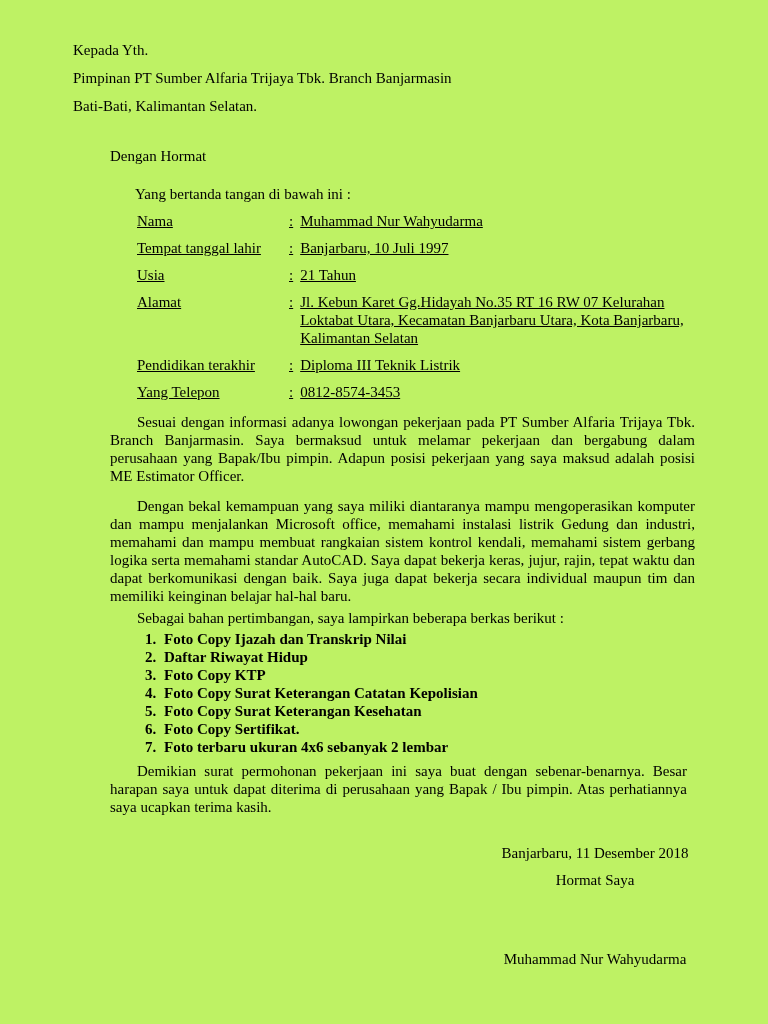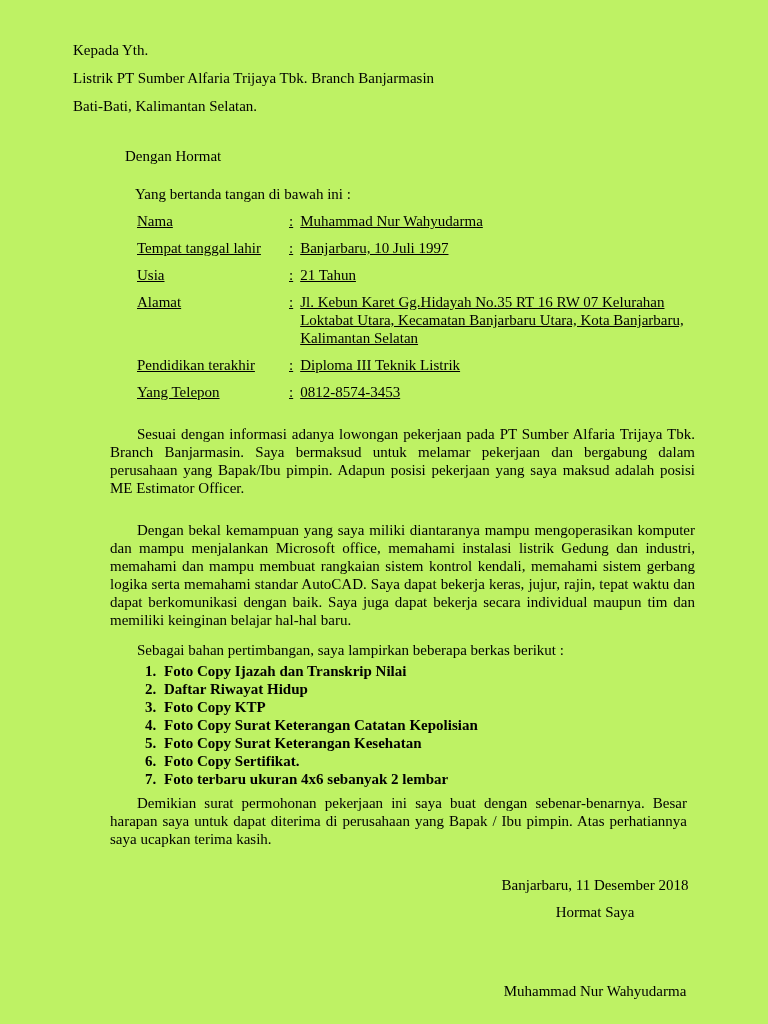--- a/index.html
+++ b/index.html
@@ -20,21 +20,21 @@
     width: 768px;
     height: 1024px;
     padding: 36px 73px 0 73px;
     background: #bef264;
   }
   .recipient-line {
     line-height: 28px;
     white-space: nowrap;
   }
   .salutation {
-    margin: 27px 0 0 52px;
+    margin: 27px 0 0 37px;
     line-height: 18px;
   }
   .intro-line {
     margin: 20px 0 0 62px;
     line-height: 18px;
   }
   .fields {
     margin: 9px 0 0 64px;
   }
   .field-row {
@@ -47,27 +47,27 @@
     flex: 0 0 152px;
   }
   .field-sep {
     flex: 0 0 auto;
   }
   .field-value {
     margin-left: 7px;
     width: 400px;
   }
   .para {
-    margin: 24px 0 0 37px;
+    margin: 12px 0 0 37px;
     line-height: 18px;
     text-indent: 27px;
     text-align: justify;
   }
   .attach-intro {
-    margin: 12px 0 0 37px;
+    margin: 4px 0 0 37px;
     line-height: 18px;
     text-indent: 27px;
   }
   ol.attachments {
     margin: 3px 0 0 37px;
     padding-left: 50px;
     line-height: 18px;
     font-weight: bold;
   }
   ol.attachments li {
@@ -98,21 +98,21 @@
 </style>
 </head>
 <body>
 
 <div class="page">
 
   <div class="recipient">
 
       <div class="recipient-line">Kepada Yth.</div>
 
-      <div class="recipient-line">Listrik PT Sumber Alfaria Trijaya Tbk. Branch Banjarmasin</div>
+      <div class="recipient-line">Pimpinan PT Sumber Alfaria Trijaya Tbk. Branch Banjarmasin</div>
 
       <div class="recipient-line">Bati-Bati, Kalimantan Selatan.</div>
     </div>
 
   <div class="salutation">Dengan Hormat</div>
 
   <div class="intro-line">Yang bertanda tangan di bawah ini :</div>
 
   <div class="fields">
 

